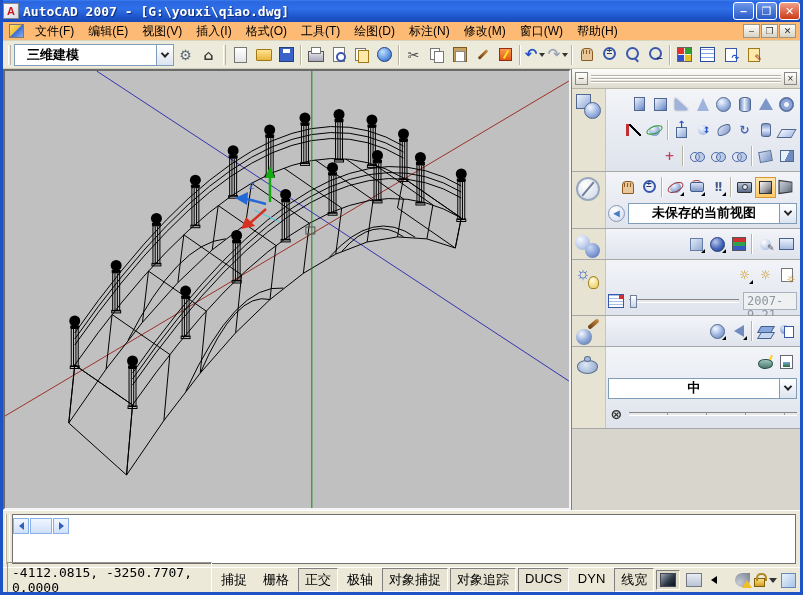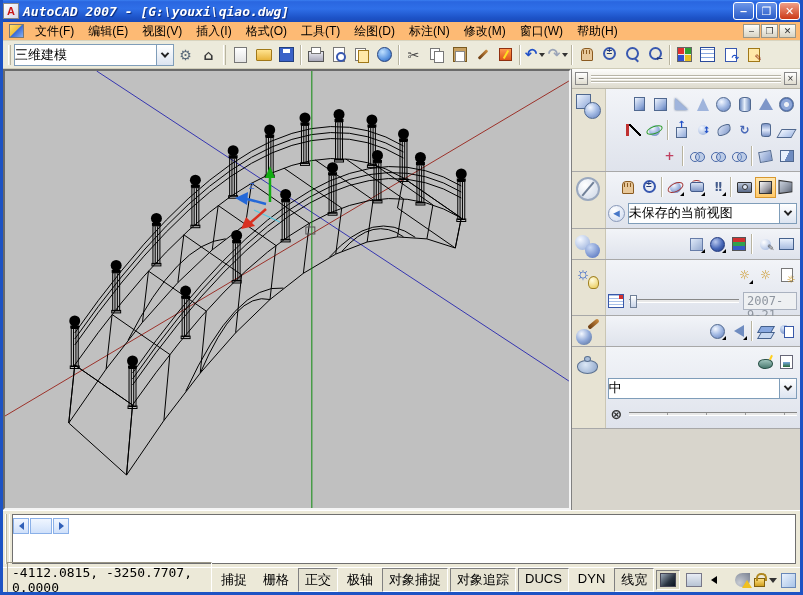--- a/index.html
+++ b/index.html
@@ -4,39 +4,39 @@
 <style>
   html,body{margin:0;padding:0;background:#444;}
   *{box-sizing:border-box;}
   .win{position:relative;width:803px;height:595px;font-family:"Liberation Sans","DejaVu Sans",sans-serif;font-size:12px;
        background:#ece9d8;border-left:3px solid #1d53c4;border-right:3px solid #1d53c4;border-bottom:3px solid #1d53c4;overflow:hidden;}
   
   .titlebar{height:22px;margin:-0px -3px 0 -3px;display:flex;align-items:center;padding:0 3px;
     background:linear-gradient(180deg,#3a7ef0 0%,#2a66e0 8%,#2f6fe8 40%,#1d53c8 80%,#1a4ab8 100%);}
   .app-ico{width:16px;height:16px;margin-right:4px;background:linear-gradient(135deg,#fff,#d8d8e8);border:1px solid #888;
     color:#c81818;font-weight:bold;font-size:11px;display:flex;align-items:center;justify-content:center;}
-  .title-text{color:#fff;font-weight:bold;font-size:13px;text-shadow:1px 1px 1px #0a2a7a;flex:1;font-family:"DejaVu Sans Mono",monospace;font-style:italic;}
+  .title-text{color:#fff;font-weight:bold;font-size:13px;text-shadow:1px 1px 1px #0a2a7a;flex:1;font-family:"DejaVu Sans Mono",monospace;}
   .winbtns{display:flex;gap:2px;}
   .wb{width:21px;height:18px;border:1px solid #fff;border-radius:3px;color:#fff;font-size:11px;font-weight:bold;
       display:flex;align-items:center;justify-content:center;background:linear-gradient(#6d96e8,#2a5cc8);}
   .wb.close{background:linear-gradient(#f0a088,#cc3a18);}
   
   .menubar{height:19px;display:flex;align-items:center;background:#fdba74;border-bottom:1px solid #d8d4c0;padding:0 2px;}
   .doc-ico{width:15px;height:14px;margin:0 4px;background:linear-gradient(135deg,#ffe070 0%,#f0c040 45%,#3a6ad8 50%,#88b0f0 100%);border:1px solid #777;}
   .menus{display:flex;flex:1;}
   .mitem{padding:1px 7px;color:#000;cursor:default;}
   .docbtns{display:flex;gap:1px;margin-right:2px;}
   .db{width:17px;height:14px;border:1px solid #9a9687;background:linear-gradient(#fdfdfa,#d8d4c4);color:#333;
       font-size:9px;display:flex;align-items:center;justify-content:center;}
   
   .toolrow{height:28px;display:flex;align-items:center;background:#eceadb;border-bottom:1px solid #cfccb8;padding:0 2px;}
   .grip{width:3px;height:20px;border-left:1px solid #fff;border-right:1px solid #b8b4a0;margin:0 3px;}
   .combo{display:flex;align-items:center;height:22px;background:#fff;border:1px solid #7f9db9;}
   .ws-combo{width:160px;}
-  .combo-text{flex:1;padding:0 0;font-size:13px;white-space:nowrap;overflow:hidden;}
+  .combo-text{flex:1;padding:0 12px;font-size:13px;white-space:nowrap;overflow:hidden;font-weight:bold;}
   .combo-arrow{width:17px;height:100%;border-left:1px solid #7f9db9;background:linear-gradient(#fff,#dce4f0);
       display:flex;align-items:center;justify-content:center;}
   .chev{width:6px;height:6px;border-right:2px solid #222;border-bottom:2px solid #222;transform:rotate(45deg) translate(-1px,-1px);}
   .tb{display:flex;align-items:center;}
   .btn{position:relative;width:23px;height:23px;display:inline-flex;align-items:center;justify-content:center;border:1px solid transparent;}
   .btn.active{background:linear-gradient(#ffe7b0,#ffc96a);border:1px solid #d89830;}
   .tsep{width:2px;height:20px;border-left:1px solid #b8b4a0;border-right:1px solid #fff;margin:0 2px;}
   .dd{width:0;height:0;border-left:3px solid transparent;border-right:3px solid transparent;border-top:4px solid #333;margin-left:1px;}
   .corner{position:absolute;right:1px;bottom:1px;width:0;height:0;border-top:4px solid transparent;border-right:4px solid #000;}
   
@@ -159,21 +159,21 @@
   .dh-grip{flex:1;height:8px;background:repeating-linear-gradient(0deg,#fff 0 1px,#b8b5a8 1px 2px,transparent 2px 3px);}
   .sec{display:flex;border-bottom:1px solid #a8a8a8;background:linear-gradient(#f2f4f8,#dfe3ec);}
   .sec-ico{width:34px;background:#e7e3d3;border-right:1px solid #cac6b4;display:flex;justify-content:center;padding-top:4px;}
   .sec-body{flex:1;padding:2px 3px 2px 0;display:flex;flex-direction:column;justify-content:center;}
   .prow{display:flex;justify-content:flex-end;align-items:center;height:26px;}
   .prow .btn{width:21px;height:21px;}
   .prow .icn{width:16px;height:16px;font-size:12px;}
   .combo-row{display:flex;align-items:center;height:26px;gap:3px;padding-left:2px;}
   .roundbtn{width:17px;height:17px;border-radius:50%;border:1px solid #8898b8;background:radial-gradient(circle at 35% 30%,#fff,#ccd8ee);
       display:flex;align-items:center;justify-content:center;}
-  .combo.flex1{flex:1;height:21px;}
+  .combo.flex1{flex:1;height:21px;text-align:center;}
   .slider-row{display:flex;align-items:center;height:25px;gap:4px;padding-left:2px;}
   .track{flex:1;height:4px;border-top:1px solid #888;border-bottom:1px solid #fff;background:#e8e8e8;position:relative;}
   .track.ticks{background:repeating-linear-gradient(90deg,#e8e8e8 0 38px,#999 38px 39px);}
   .thumb{position:absolute;left:1px;top:-5px;width:7px;height:13px;border:1px solid #708098;background:linear-gradient(#fff,#c8d4e8);}
   .tfield{width:54px;height:18px;border:1px solid #aab2c0;background:#eef0f2;color:#8e959f;font-size:12px;padding:1px 3px;
       font-family:"DejaVu Sans Mono",monospace;}
   .big{width:26px;height:26px;position:relative;display:block;}
   .b-make::before{content:"";position:absolute;left:1px;top:1px;width:13px;height:13px;background:linear-gradient(135deg,#eef4fe,#8fa8d8);border:1px solid #50688f;}
   .b-make::after{content:"";position:absolute;right:0;bottom:0;width:15px;height:15px;border-radius:50%;background:radial-gradient(circle at 35% 30%,#f4f8ff,#a8bee6 45%,#5c7ab8);border:1px solid #50688f;}
   .b-nav::before{content:"";position:absolute;inset:1px;border-radius:50%;border:2px solid #9aa8be;background:radial-gradient(circle at 35% 30%,#fff,#ccd6e6);}

